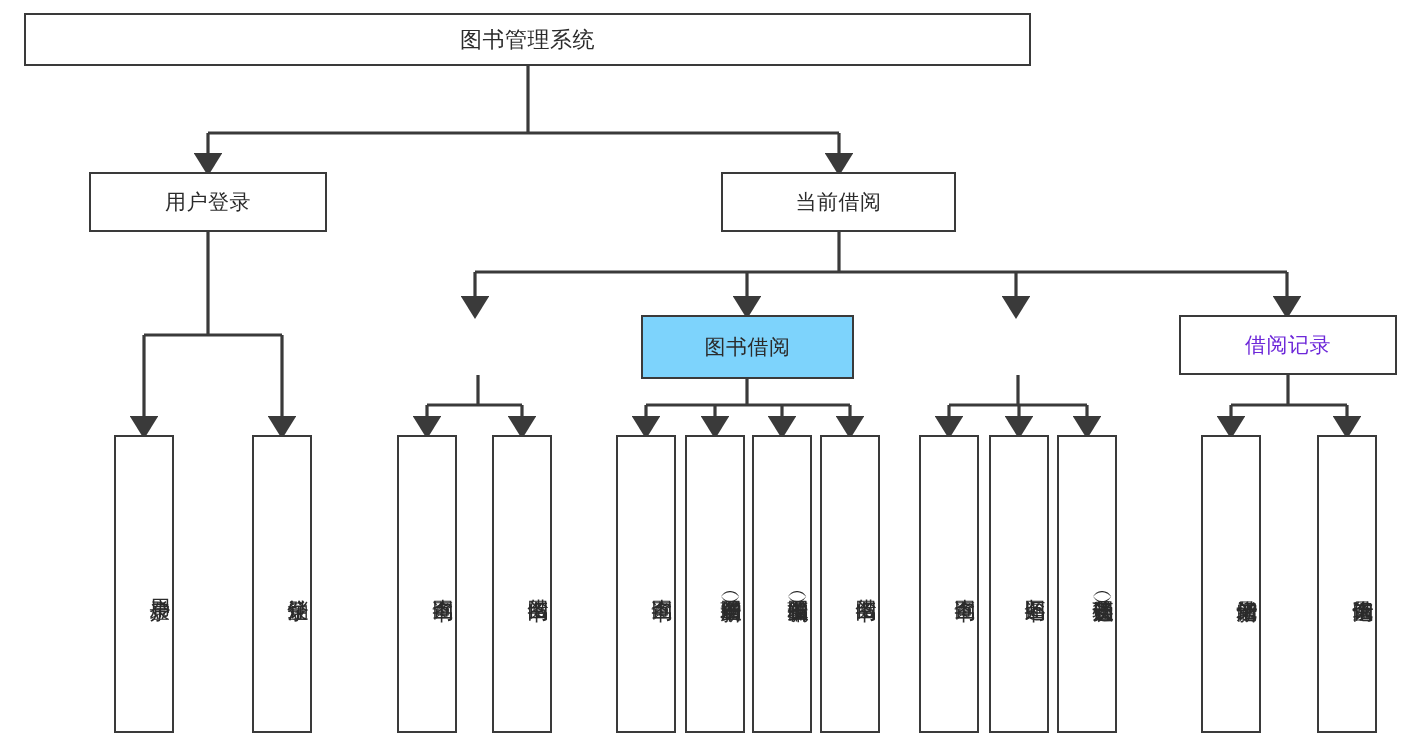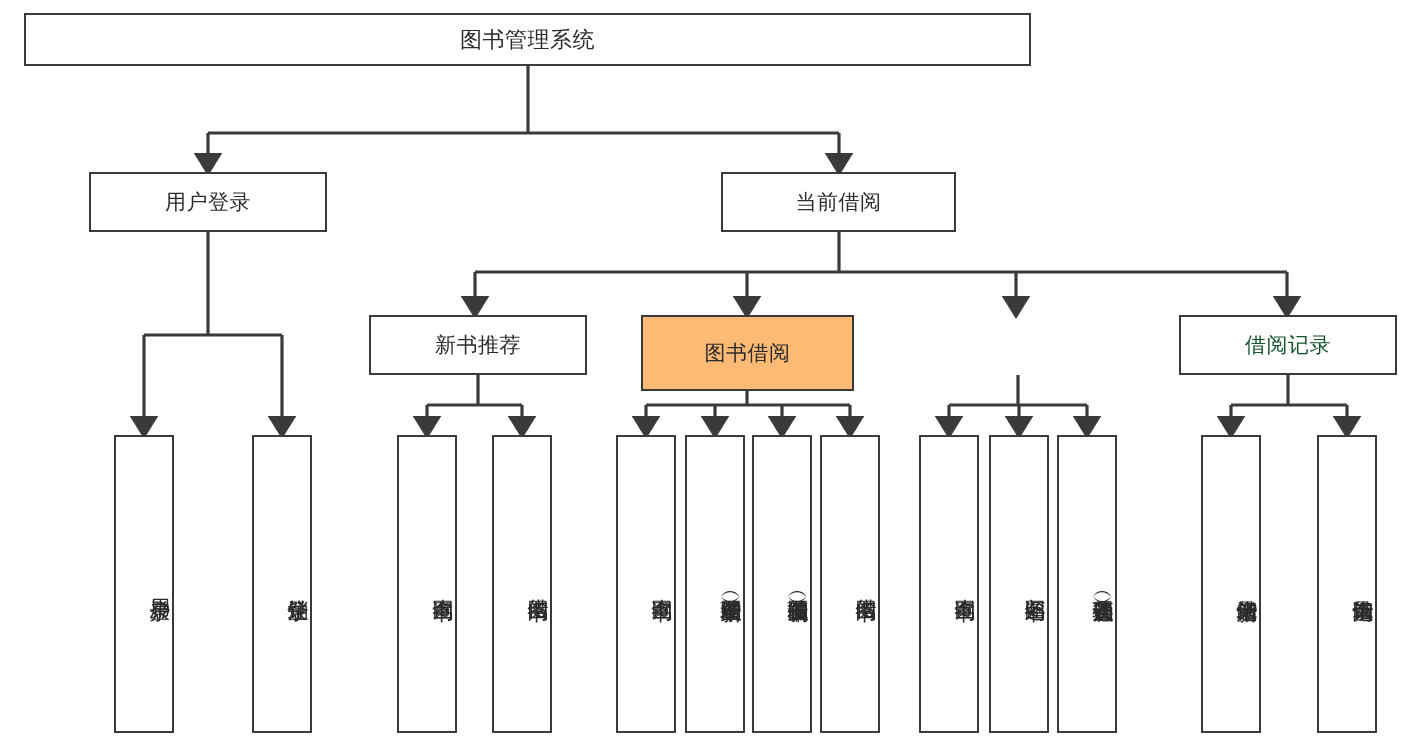--- a/index.html
+++ b/index.html
@@ -128,26 +128,25 @@
       <path d="M1338,405 L1338,423" marker-end="url(#arrowhead)"></path>
     </g>
   </svg>
 
   <div class="node node-h node-root" id="node-root" style="left: 15px; top: 13px; width: 1007px; height: 53px; background: rgb(255, 255, 255); border-color: rgb(58, 58, 58); color: rgb(43, 43, 43);">图书管理系统</div>
 
   <div class="node node-h" id="node-user-login" style="left: 80px; top: 172px; width: 238px; height: 60px; background: rgb(255, 255, 255); border-color: rgb(58, 58, 58); color: rgb(43, 43, 43);">用户登录</div>
 
   <div class="node node-h" id="node-book-manage" style="left: 712px; top: 172px; width: 235px; height: 60px; background: rgb(255, 255, 255); border-color: rgb(58, 58, 58); color: rgb(43, 43, 43);">当前借阅</div>
 
-  <div class="node node-h" id="node-new-book-rec" style="left: 360px; top: 315px; width: 218px; height: 60px; background: rgb(255, 255, 255); border-color: rgb(58, 58, 58); color: rgb(43, 43, 43);">新书推荐</div>
 
-  <div class="node node-h" id="node-book-borrow" style="left: 632px; top: 315px; width: 213px; height: 76px; background: #fdba74; border-color: rgb(58, 58, 58); color: rgb(43, 43, 43);">图书借阅</div>
+  <div class="node node-h" id="node-book-borrow" style="left: 632px; top: 315px; width: 213px; height: 64px; background: #7dd3fc; border-color: rgb(58, 58, 58); color: rgb(43, 43, 43);">图书借阅</div>
 
 
-  <div class="node node-h" id="node-borrow-record" style="left: 1170px; top: 315px; width: 218px; height: 60px; background: rgb(255, 255, 255); border-color: rgb(58, 58, 58); color: #14532d;">借阅记录</div>
+  <div class="node node-h" id="node-borrow-record" style="left: 1170px; top: 315px; width: 218px; height: 60px; background: rgb(255, 255, 255); border-color: rgb(58, 58, 58); color: #6d28d9;">借阅记录</div>
 
   <div id="leaf-container">
       <div class="node node-v" id="leaf-user-login" style="left: 105px; top: 435px; width: 60px; height: 298px; background: rgb(255, 255, 255); border-color: rgb(58, 58, 58); color: rgb(43, 43, 43);">用户登录</div>
       <div class="node node-v" id="leaf-logout" style="left: 243px; top: 435px; width: 60px; height: 298px; background: rgb(255, 255, 255); border-color: rgb(58, 58, 58); color: rgb(43, 43, 43);">注销登录</div>
       <div class="node node-v" id="leaf-query-book-rec" style="left: 388px; top: 435px; width: 60px; height: 298px; background: rgb(255, 255, 255); border-color: rgb(58, 58, 58); color: rgb(43, 43, 43);">查询图书</div>
       <div class="node node-v" id="leaf-borrow-book-rec" style="left: 483px; top: 435px; width: 60px; height: 298px; background: rgb(255, 255, 255); border-color: rgb(58, 58, 58); color: rgb(43, 43, 43);">借阅图书</div>
       <div class="node node-v" id="leaf-query-book-bor" style="left: 607px; top: 435px; width: 60px; height: 298px; background: rgb(255, 255, 255); border-color: rgb(58, 58, 58); color: rgb(43, 43, 43);">查询图书</div>
       <div class="node node-v compact" id="leaf-add-book" style="left: 676px; top: 435px; width: 60px; height: 298px; background: rgb(255, 255, 255); border-color: rgb(58, 58, 58); color: rgb(43, 43, 43);">新增图书（管理员）</div>
       <div class="node node-v compact" id="leaf-edit-book" style="left: 743px; top: 435px; width: 60px; height: 298px; background: rgb(255, 255, 255); border-color: rgb(58, 58, 58); color: rgb(43, 43, 43);">编辑图书（管理员）</div>
       <div class="node node-v" id="leaf-borrow-book-bor" style="left: 811px; top: 435px; width: 60px; height: 298px; background: rgb(255, 255, 255); border-color: rgb(58, 58, 58); color: rgb(43, 43, 43);">借阅图书</div>

